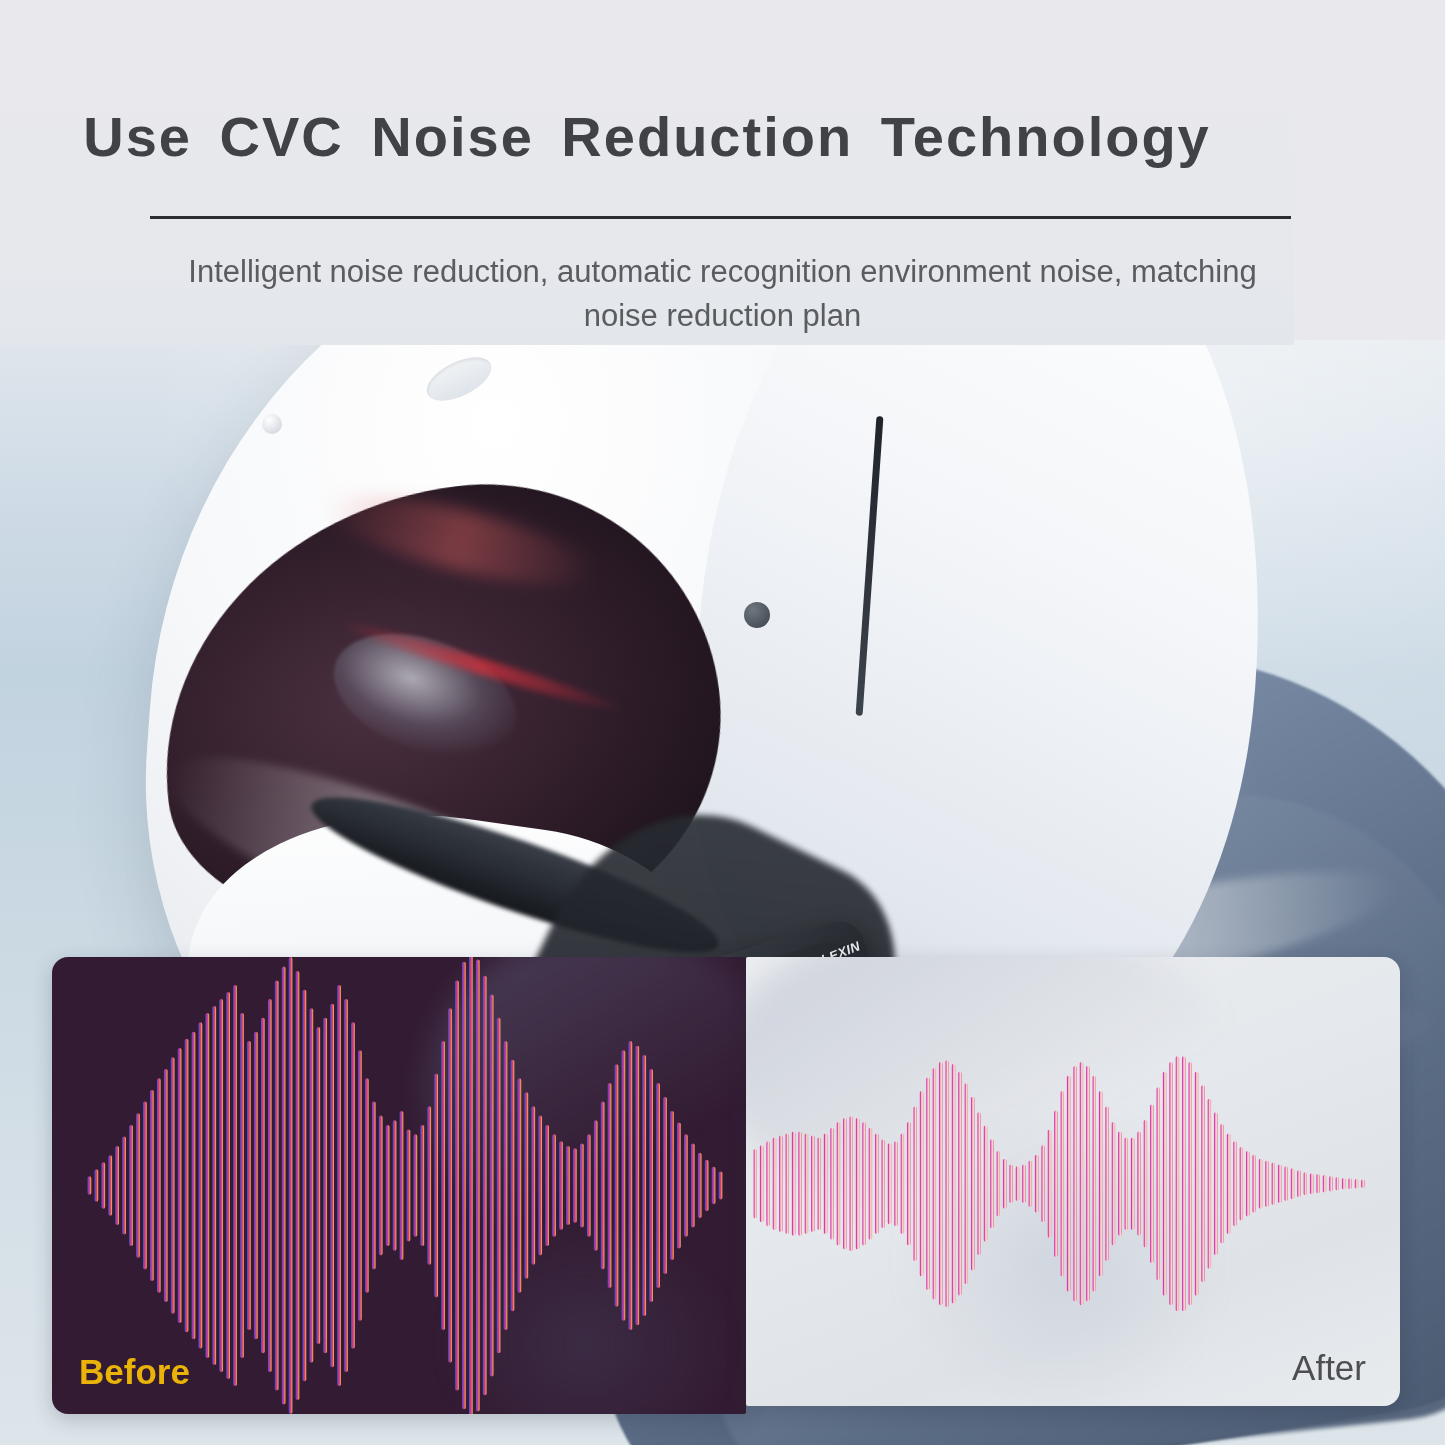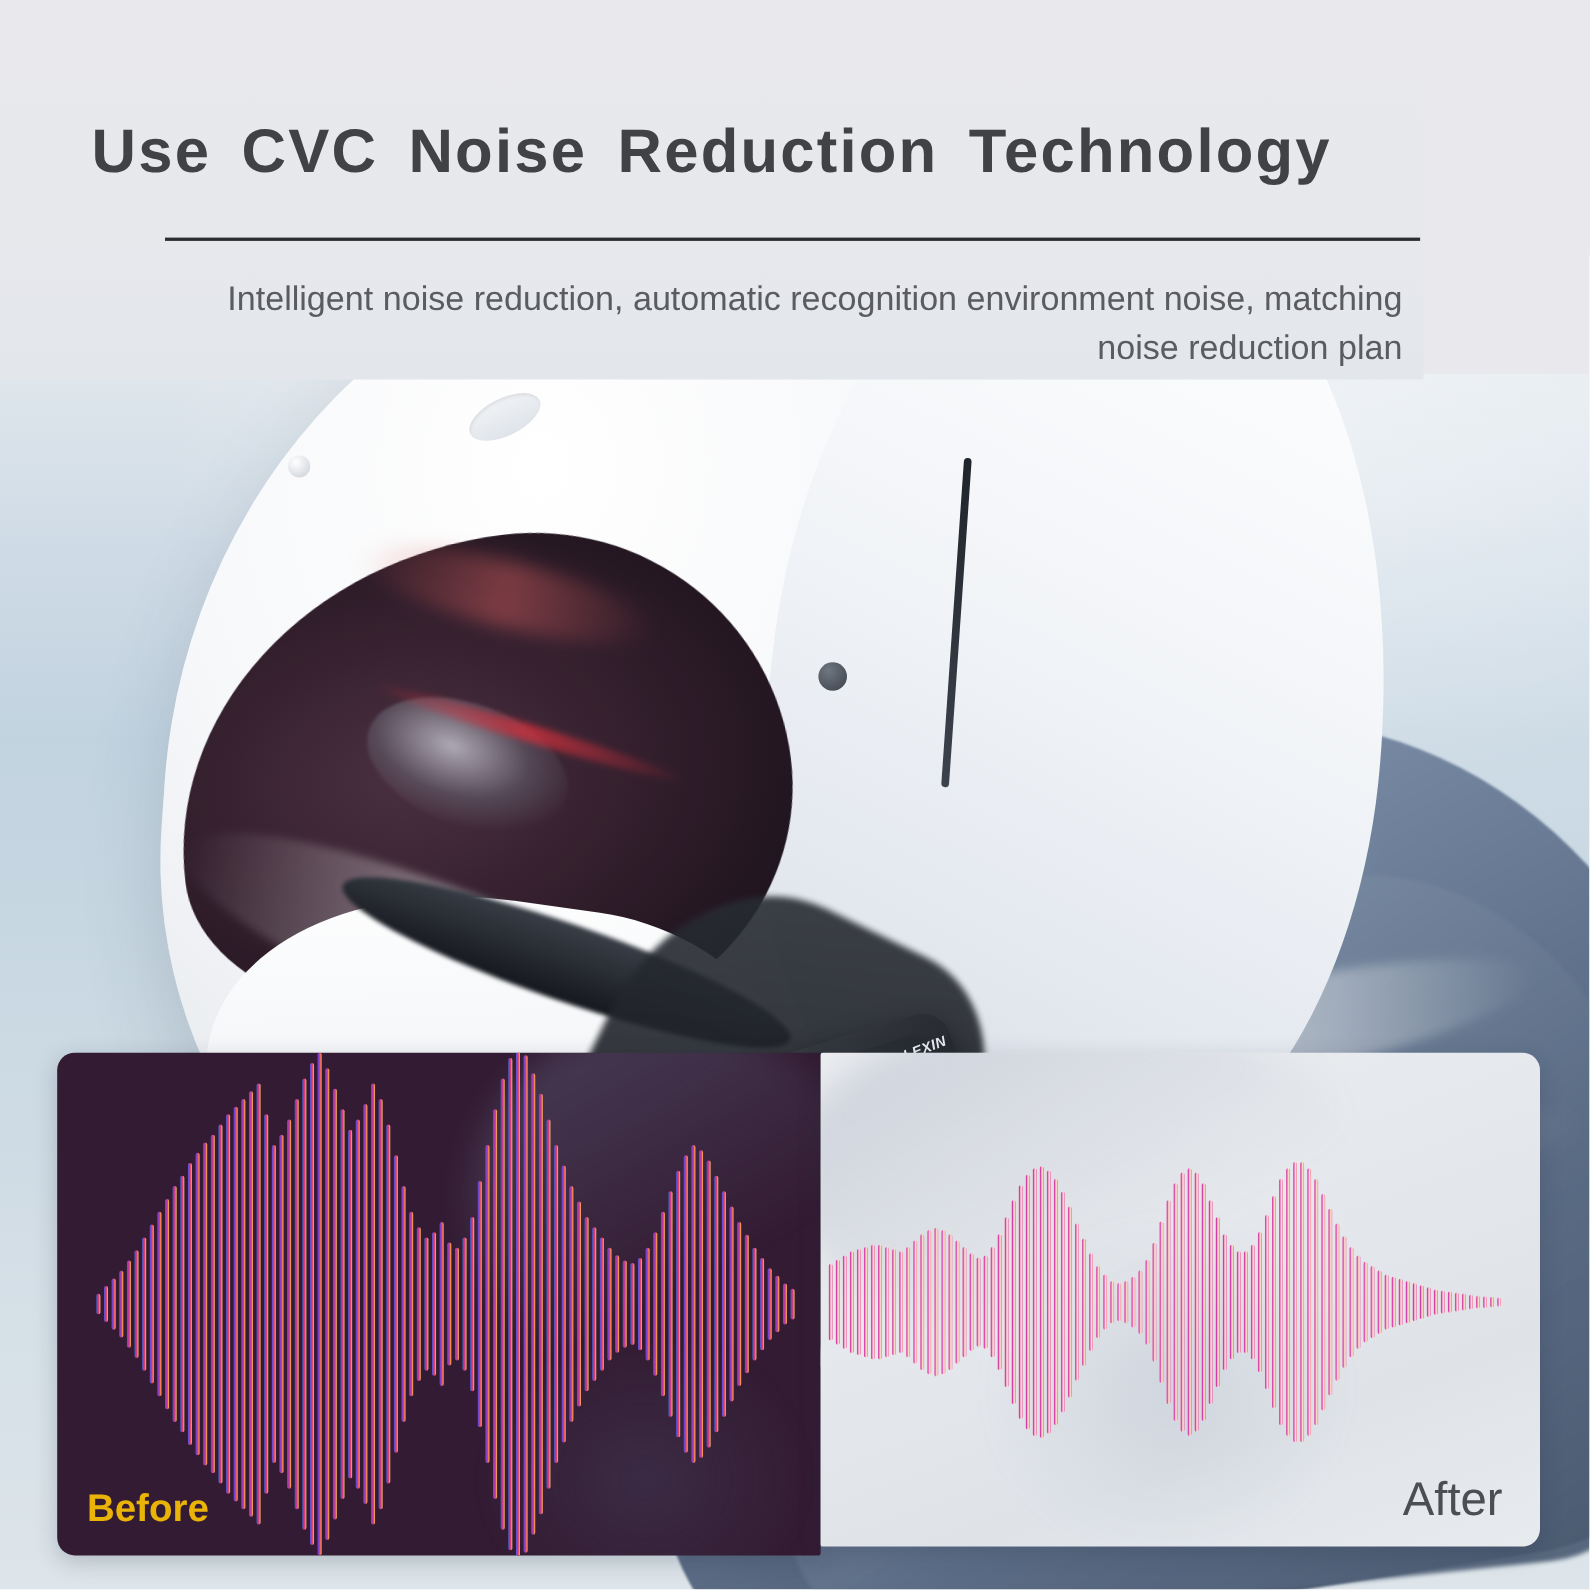--- a/index.html
+++ b/index.html
@@ -309,21 +309,21 @@
   .rule {
     position: absolute;
     left: 150px; top: 216px;
     width: 1141px; height: 3px;
     background: #2b2d31;
   }
   .subtitle {
     position: absolute;
     left: 170px; top: 250px;
     width: 1105px;
-    text-align: right;
+    text-align: center;
     font-size: 31px;
     line-height: 1.43;
     color: #5a5c60;
   }
 
   
   .panels {
     position: absolute;
     left: 0; top: 0;
     width: 1445px; height: 1445px;
@@ -391,21 +391,21 @@
     font-weight: bold;
     z-index: 3;
   }
   .label-before {
     left: 27px; bottom: 22px;
     font-size: 35px;
     color: #eab308;
   }
   .label-after {
     right: 34px; bottom: 18px;
-    font-size: 43px;
+    font-size: 35px;
     font-weight: normal;
     color: #4c4e52;
   }
 </style>
 </head>
 <body>
 
 <div id="page">
 
   <div class="photo">

